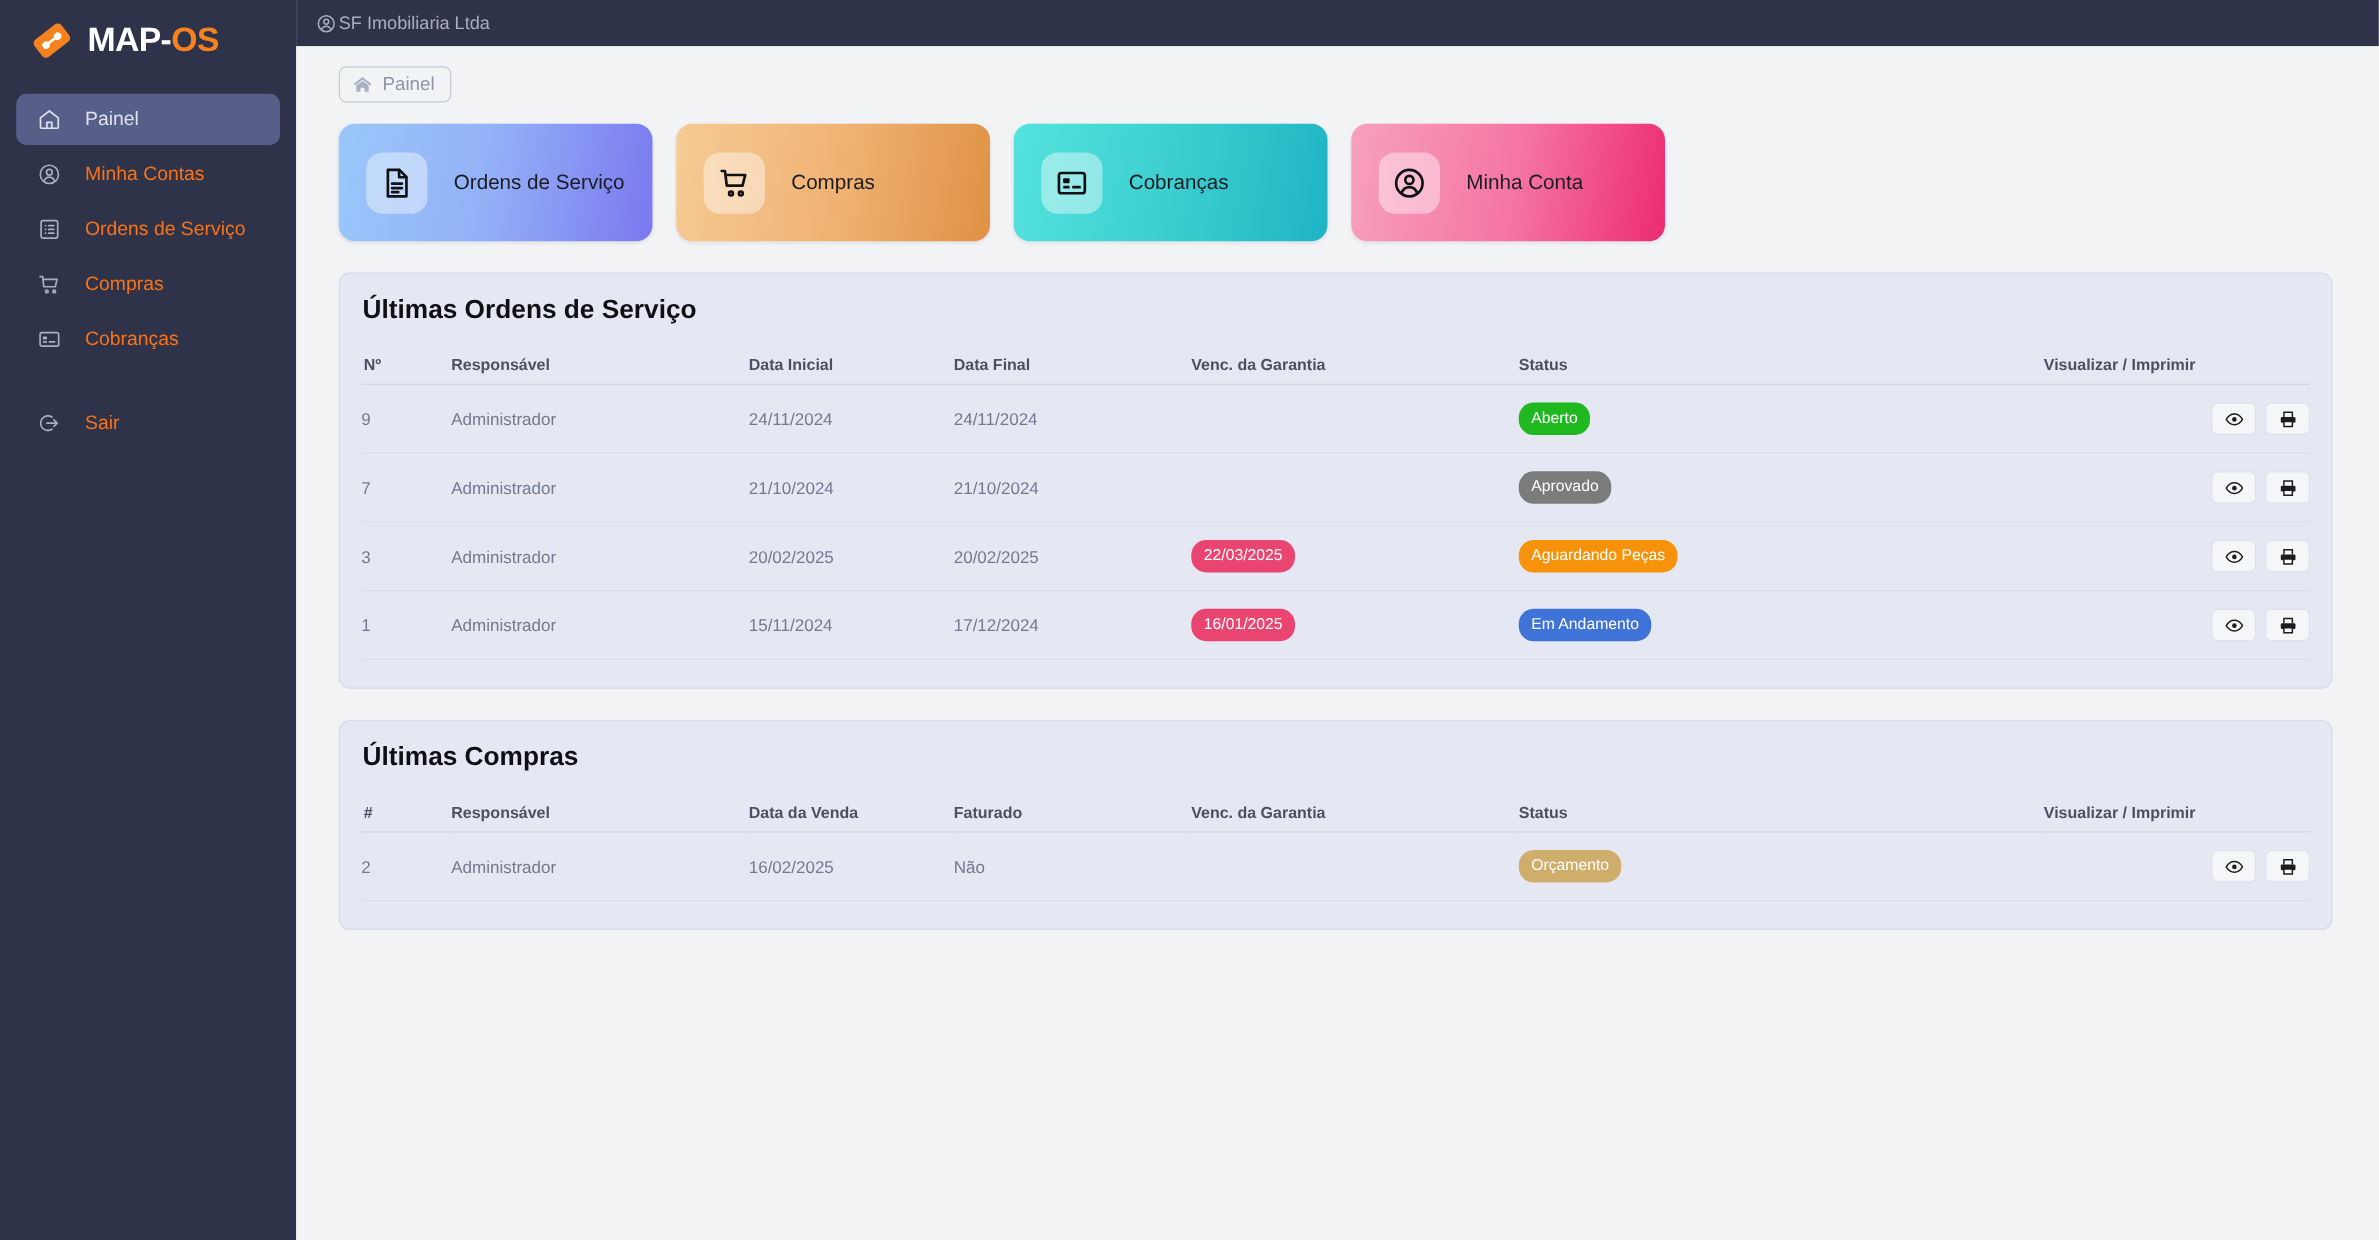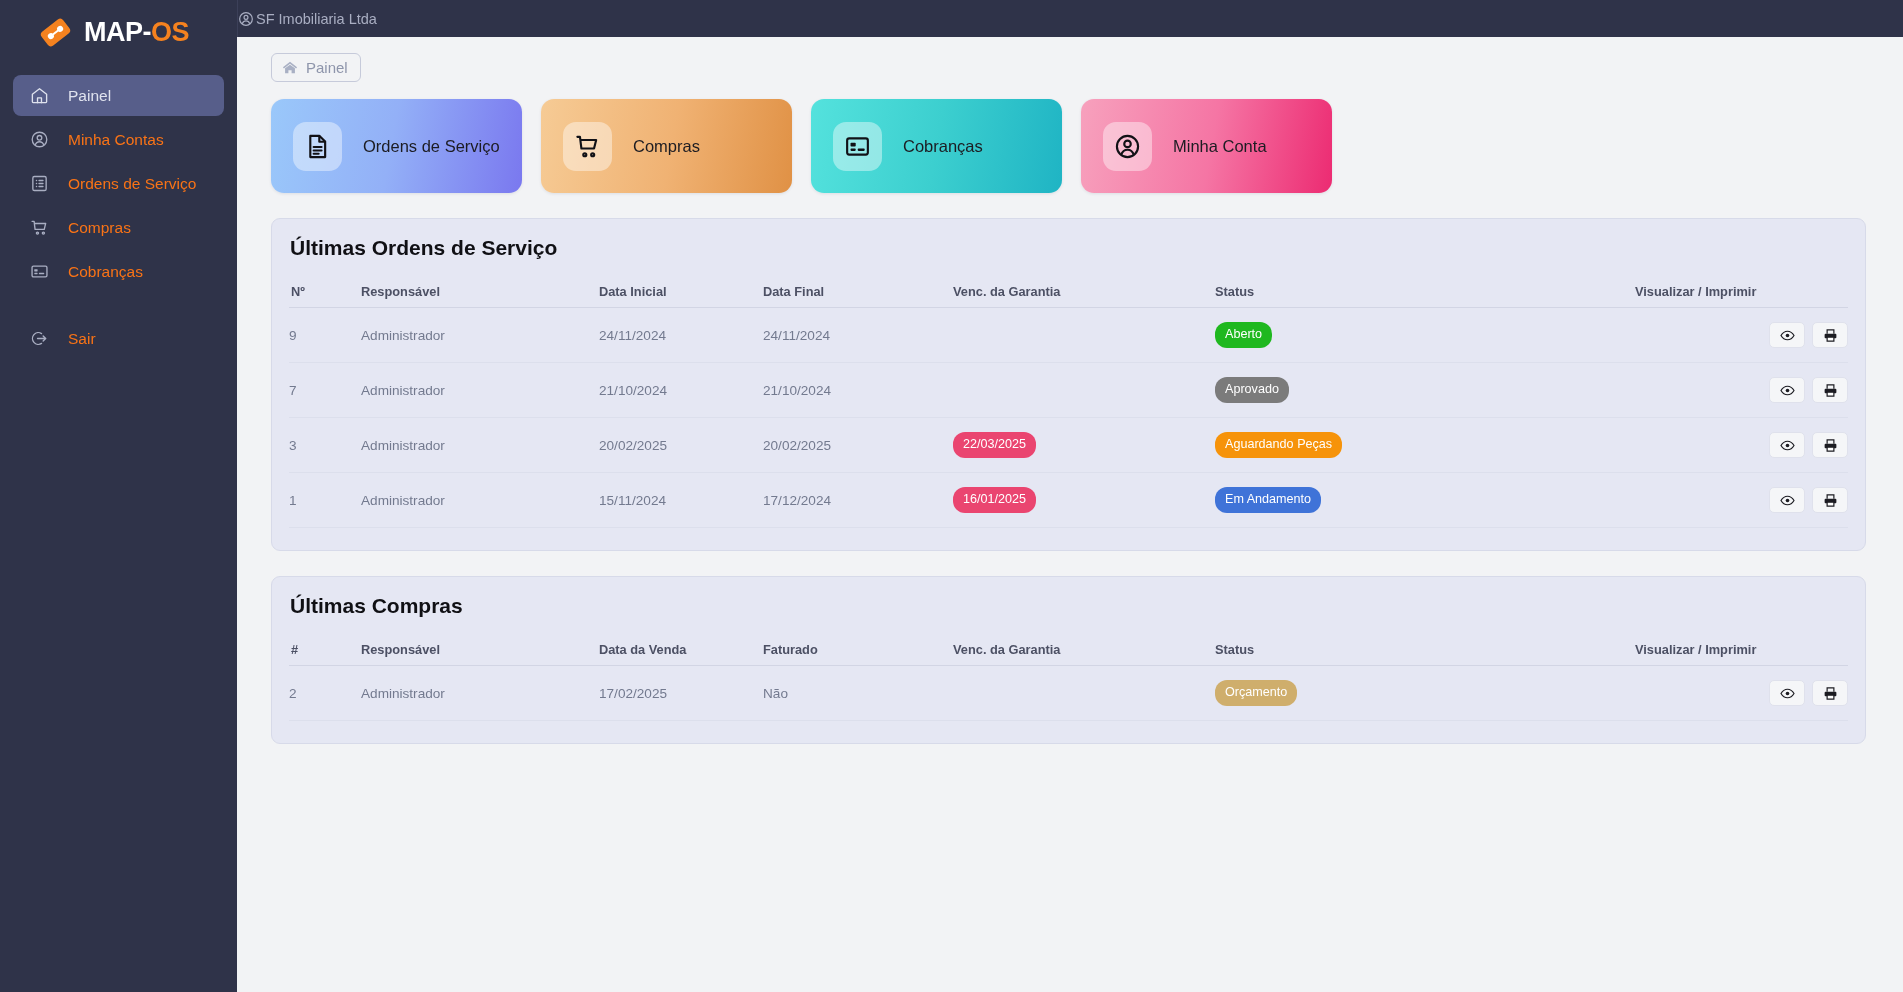--- a/index.html
+++ b/index.html
@@ -13,21 +13,21 @@
   
   #sidebar {
     position: absolute; left: 0; top: 0;
     width: 237px; height: 992px;
     background: #2f3349;
     display: flex; flex-direction: column;
   }
   #brand {
     height: 64px;
     display: flex; align-items: center;
-    padding-left: 36px;
+    padding-left: 22px;
     gap: 9px;
   }
   #brand-logo { width: 39px; height: 39px; flex: 0 0 auto; }
   #brand-text {
     font-size: 27px; font-weight: bold; letter-spacing: -0.5px;
     color: #ffffff; line-height: 1;
     display: flex; align-items: center;
   }
   #brand-text .os { color: #f5821f; }
   .nav-list { margin-top: 11px; padding: 0 13px; }
@@ -49,20 +49,21 @@
   .nav-item.active .nav-ico svg { stroke: #dfe2ee; }
   .nav-spacer { height: 23px; }
 
   
   #topbar {
     position: absolute; left: 237px; top: 0;
     width: 1666px; height: 37px;
     background: #2f3349;
     border-left: 1px solid #3c4059;
     display: flex; align-items: center;
+    padding-left: 15px;
     color: #a9aec2; font-size: 14.5px;
     gap: 2px;
   }
   #topbar .user-ico { width: 16px; height: 16px; display:block; }
 
   
   #main {
     position: absolute; left: 237px; top: 37px;
     width: 1666px; height: 955px;
     background: #f2f3f5;
@@ -487,21 +488,21 @@
           <th class="col-d2">Faturado</th>
           <th class="col-venc">Venc. da Garantia</th>
           <th class="col-status">Status</th>
           <th class="col-act">Visualizar / Imprimir</th>
         </tr>
       </thead>
       <tbody>
         <tr>
           <td>2</td>
           <td>Administrador</td>
-          <td>17/02/2025</td>
+          <td>16/02/2025</td>
           <td>Não</td>
           <td><span></span></td>
           <td><span class="badge b-khaki">Orçamento</span></td>
           <td class="col-act">
             <span class="acts">
               <span class="act-btn">
                 <svg viewBox="0 0 24 24" fill="none" stroke="#1c1c22" stroke-width="1.9">
                     <path d="M1.6 12S5.6 5.2 12 5.2 22.4 12 22.4 12 18.4 18.8 12 18.8 1.6 12 1.6 12z"></path>
                     <circle cx="12" cy="12" r="2.9" fill="#1c1c22" stroke="none"></circle>
                   </svg>

